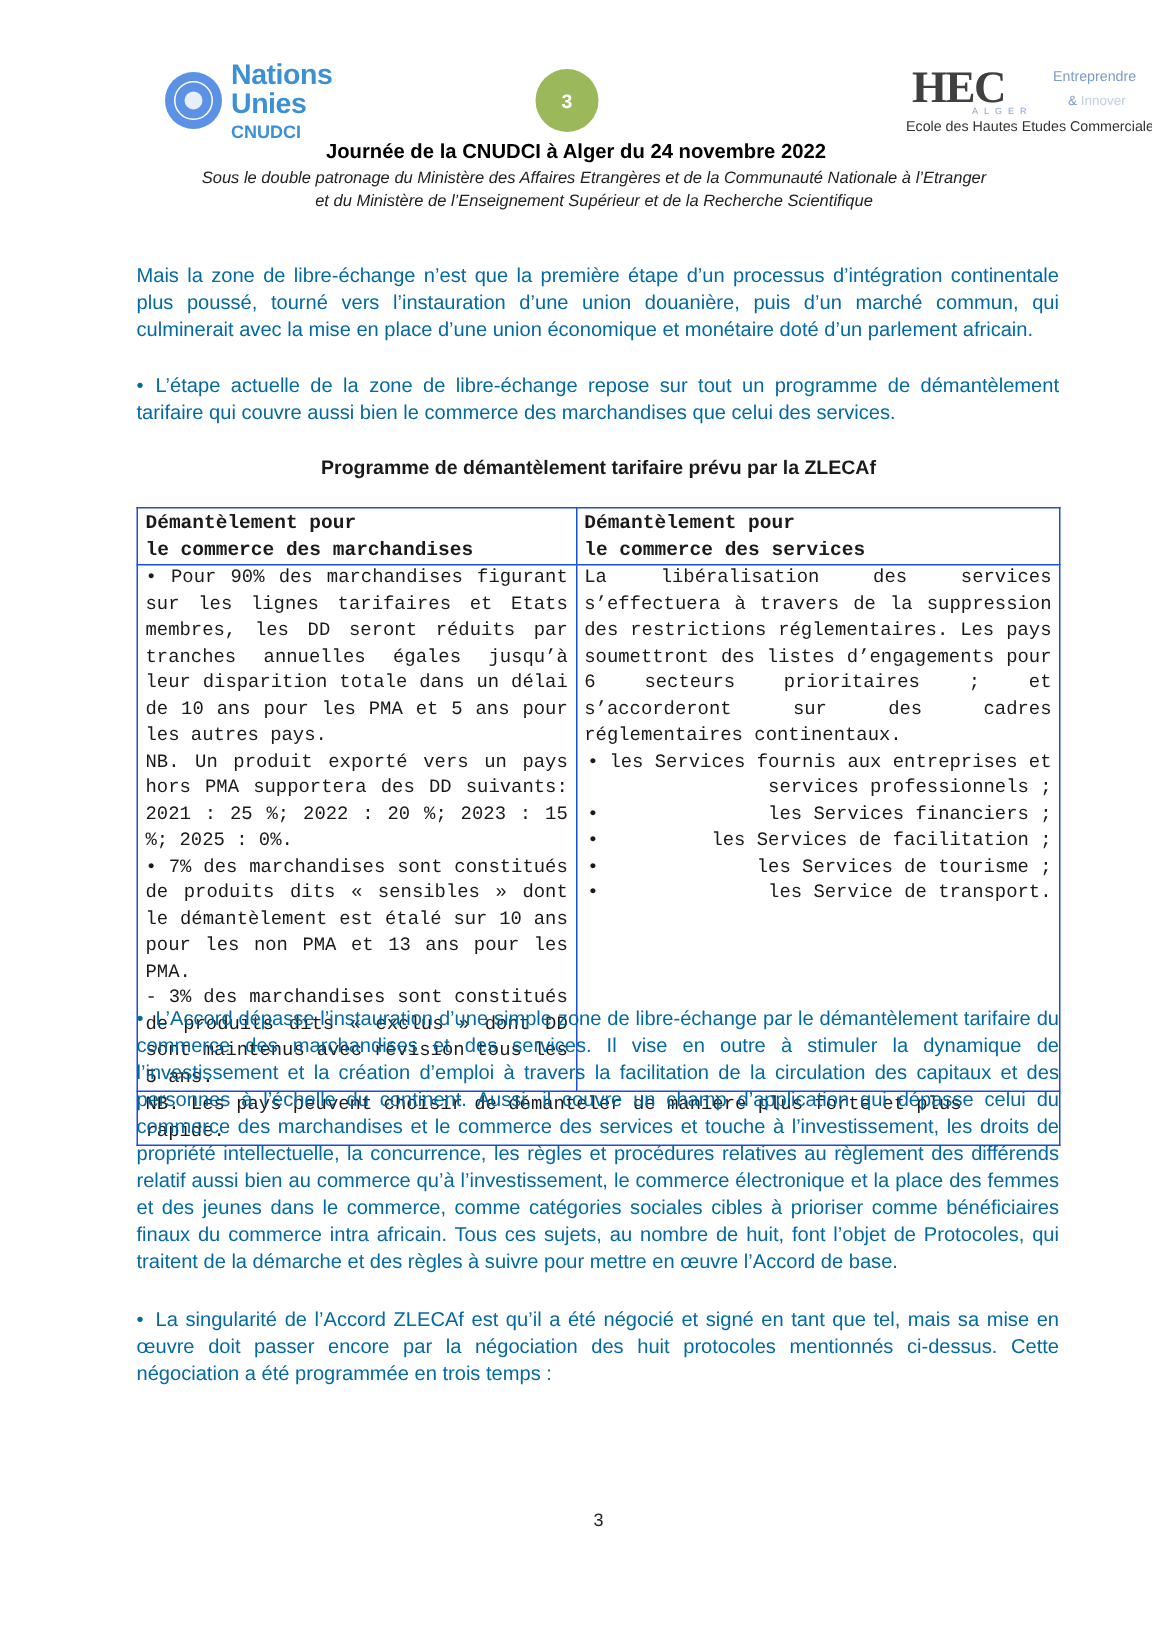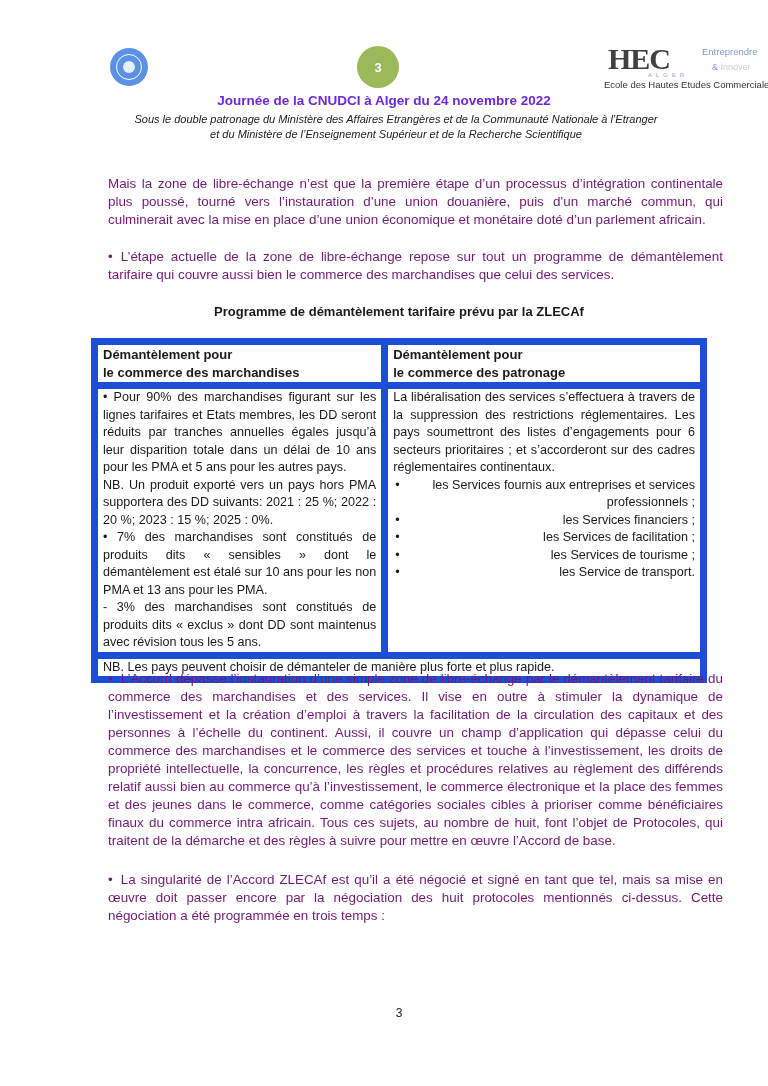--- a/index.html
+++ b/index.html
@@ -23,48 +23,52 @@
 
   .hec-logo { left: 598px; top: 44px; width: 165px; height: 50px; }
   .hec-mark { position: absolute; left: 10px; top: 0; font-family: "Liberation Serif", serif; font-size: 30px;
               color: #404040; font-weight: bold; letter-spacing: -1px; line-height: 1; }
   .hec-alger { position: absolute; left: 50px; top: 28px; font-size: 6px; color: #8aa7cf; letter-spacing: 4px; }
   .hec-tag1 { position: absolute; left: 104px; top: 2px; font-size: 9.5px; color: #7b9bc9; }
   .hec-tag2 { position: absolute; left: 114px; top: 18px; font-size: 9px; color: #7b9bc9; }
   .hec-tag2 .dim { color: #c4cfe0; text-align: center; }
   .hec-school { position: absolute; left: 6px; top: 35px; font-size: 9.5px; color: #333; white-space: nowrap; }
 
-  .doc-title { left: 0; width: 768px; top: 93px; text-align: center; font-weight: bold; font-size: 13.5px; color: #6d28d9; }
+  .doc-title { left: 0; width: 768px; top: 93px; text-align: center; font-weight: bold; font-size: 13.5px; color: #000000; }
   .doc-sub { left: 12px; width: 768px; text-align: center; font-style: italic; font-size: 11px; color: #222; }
 
   
-  .para { left: 108px; width: 615px; font-size: 13.4px; line-height: 18px; text-align: justify; color: #701a75; }
+  .para { left: 91px; width: 615px; font-size: 13.4px; line-height: 18px; text-align: justify; color: #0369a1; }
   .para .bullet { margin-right: 8px; }
   .table-title { left: 0; width: 798px; text-align: center; top: 304px; font-weight: bold; font-size: 13px; }
 
   
   .tbl { left: 91px; top: 338px; width: 616px; border-collapse: collapse; font-size: 12.6px; line-height: 17.5px; }
-  .tbl td, .tbl th { border: 7px solid #1d4ed8; vertical-align: top; padding: 0 5px; }
+  .tbl td, .tbl th { border: 1px solid #1d4ed8; vertical-align: top; padding: 0 5px; font-family: Liberation Mono, monospace; }
   .tbl th { font-weight: bold; text-align: center; font-size: 13px; line-height: 17.5px; padding-top: 1px; padding-bottom: 1px; }
   .tbl .c1 { width: 282px; text-align: justify; }
   .tbl .c2 { width: 312px; text-align: justify; }
   .tbl .body-row td { height: 258px; }
   .tbl .nb td { padding-top: 0; padding-bottom: 0; }
   .svc-list { list-style: none; margin: 0; padding: 0; }
   .svc-list li { position: relative; padding-left: 16px; text-align: right; }
   .svc-list li::before { content: "\2022"; position: absolute; left: 2px; top: 0; }
   .mbl { margin: 0; }
 
   .page-number { left: 0; width: 798px; text-align: center; top: 1006px; font-size: 12px; color: #222; }
 </style>
 </head>
 <body>
 
 <div class="abs un-logo">
   <div class="un-emblem"></div>
+  <div class="un-text">
+    <div class="un-name">Nations Unies</div>
+    <div class="un-sub">CNUDCI</div>
+  </div>
 </div>
 
 <div class="abs page-badge">3</div>
 
 <div class="abs hec-logo">
   <div class="hec-mark">HEC</div>
   <div class="hec-alger">ALGER</div>
   <div class="hec-tag1">Entreprendre</div>
   <div class="hec-tag2"><span>&amp;</span> <span class="dim">Innover</span></div>
   <div class="hec-school">Ecole des Hautes Etudes Commerciales</div>
@@ -84,21 +88,21 @@
 
 <table class="abs tbl">
   <tbody>
       <tr>
     <th class="c1">
       <div>Démantèlement pour</div>
       <div>le commerce des marchandises</div>
     </th>
     <th class="c2">
       <div>Démantèlement pour</div>
-      <div>le commerce des patronage</div>
+      <div>le commerce des services</div>
     </th>
   </tr>
   <tr class="body-row">
     <td class="c1">
       <p class="mbl">•  Pour 90% des marchandises figurant sur les lignes tarifaires et Etats membres, les DD seront réduits par tranches annuelles égales jusqu’à leur disparition totale dans un délai de  10 ans pour les PMA et 5 ans pour les autres pays.</p>
       <p class="mbl">NB. Un produit exporté vers un pays hors PMA supportera des DD suivants: 2021 : 25 %; 2022 : 20 %; 2023 : 15 %; 2025 : 0%.</p>
       <p class="mbl">• 7% des marchandises sont constitués de produits dits « sensibles » dont le démantèlement est étalé sur 10 ans pour les non PMA et 13 ans pour les PMA.</p>
       <p class="mbl">- 3% des marchandises sont constitués de produits dits « exclus » dont DD sont maintenus avec révision tous les 5 ans.</p>
     </td>
     <td class="c2">

